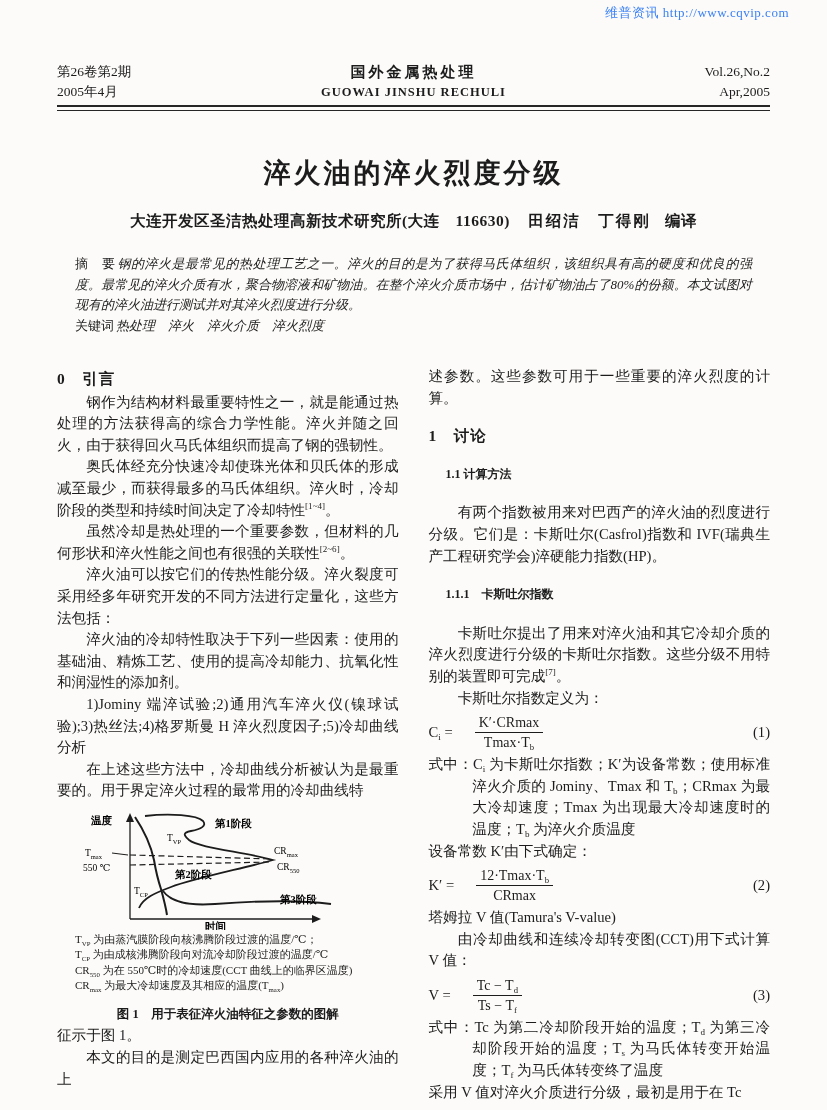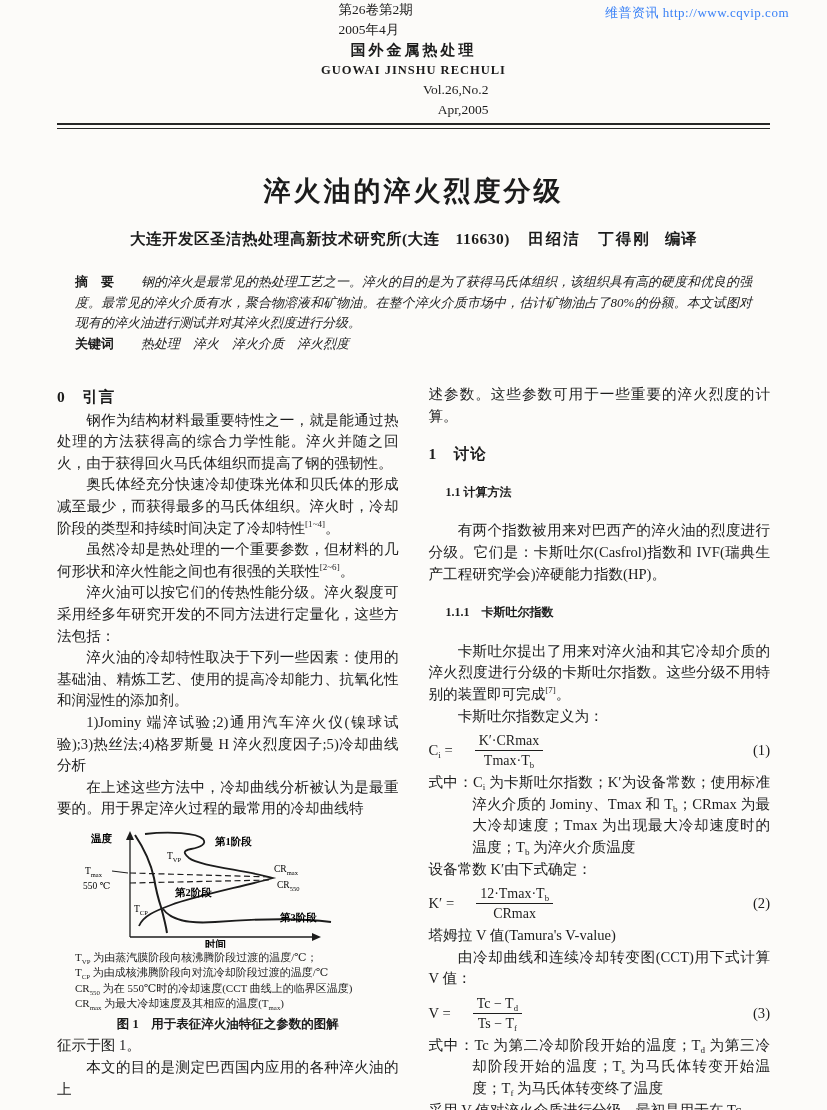--- a/index.html
+++ b/index.html
@@ -13,60 +13,60 @@
     position:relative;width:827px;height:1110px;
     background:#fcfbf9;box-sizing:border-box;
     padding:0 57px;
   }
   .watermark{
     position:absolute;top:4px;right:38px;
     font-size:13px;color:#3b82f6;letter-spacing:.5px;
   }
   .header{
     display:flex;justify-content:space-between;align-items:center;
-    font-size:13.5px;line-height:20px;flex-direction:column;
+    padding-top:62px;font-size:13.5px;line-height:20px;
   }
   .h-left,.h-right{width:150px;}
   .h-right{text-align:right;}
   .h-center{text-align:center;flex:1;}
   .j-cn{font-weight:bold;font-size:15px;letter-spacing:3px;}
   .j-py{font-weight:bold;font-size:12.5px;letter-spacing:1px;}
   .rule{height:3px;border-top:2.5px solid #262626;border-bottom:1.5px solid #262626;margin-top:3px;}
   .title{
     text-align:center;font-size:27px;font-weight:bold;letter-spacing:3px;
     margin:44px 0 0 0;
   }
   .byline{
     text-align:center;font-size:15.5px;font-weight:bold;margin-top:20px;letter-spacing:.5px;
   }
   .byline .authors{margin:0 10px 0 14px;letter-spacing:2px;}
   .abstract{margin:22px 18px 0 18px;font-size:13px;line-height:20.5px;text-align:justify;}
   .abstract p{margin:0;}
-  .abs-label,.kw-label{font-style:normal;font-weight:bold;margin-right:27px;}
+  .abs-label,.kw-label{font-style:normal;font-weight:normal;margin-right:2px;}
   .abs-text{font-style:italic;}
   .columns{display:flex;gap:30px;margin-top:30px;}
   .col{width:342px;font-size:14.6px;line-height:21.6px;text-align:justify;}
   .col p{margin:0;}
   .col .ind{text-indent:2em;}
   .col .hang{padding-left:3em;text-indent:-3em;}
   .col h2{font-size:15.5px;margin:2px 0 2px 0;letter-spacing:1px;}
   .col h3{font-size:12px;margin:17px;}
   .col h2.sp{margin-top:16px;}
   sup{font-size:.62em;vertical-align:super;line-height:0;margin-top:24px;}
   sub{font-size:.62em;vertical-align:-3px;line-height:0;}
   .eq{display:flex;align-items:center;margin:5px 0 3px 0;}
   .frac{display:inline-flex;flex-direction:column;text-align:center;vertical-align:middle;font-size:14px;line-height:17px;margin-left:22px;}
   .frac .num{border-bottom:1.3px solid #1c1c1c;padding:0 4px 1px 4px;}
   .frac .den{padding-top:1px;}
   .eq-no{margin-left:auto;}
   .figure{margin-top:6px;}
   .fig-svg{display:block;margin-left:18px;}
   .fig-notes{margin:2px 0 0 18px;font-size:11px;line-height:15.5px;text-align:left;}
   .fig-notes p{margin:0;text-indent:0;}
-  .fig-caption{text-align:center;font-weight:bold;font-size:12.5px;margin-top:2px;}
+  .fig-caption{text-align:center;font-weight:bold;font-size:12.5px;margin-top:10px;}
   .svg-label{font-size:10.5px;font-weight:bold;}
   .svg-var{font-size:9.5px;}
   .t-sub{font-size:6.5px;}
 </style>
 </head>
 <body>
 
 <div class="page">
 
   <div class="watermark">维普资讯  http://www.cqvip.com</div>

